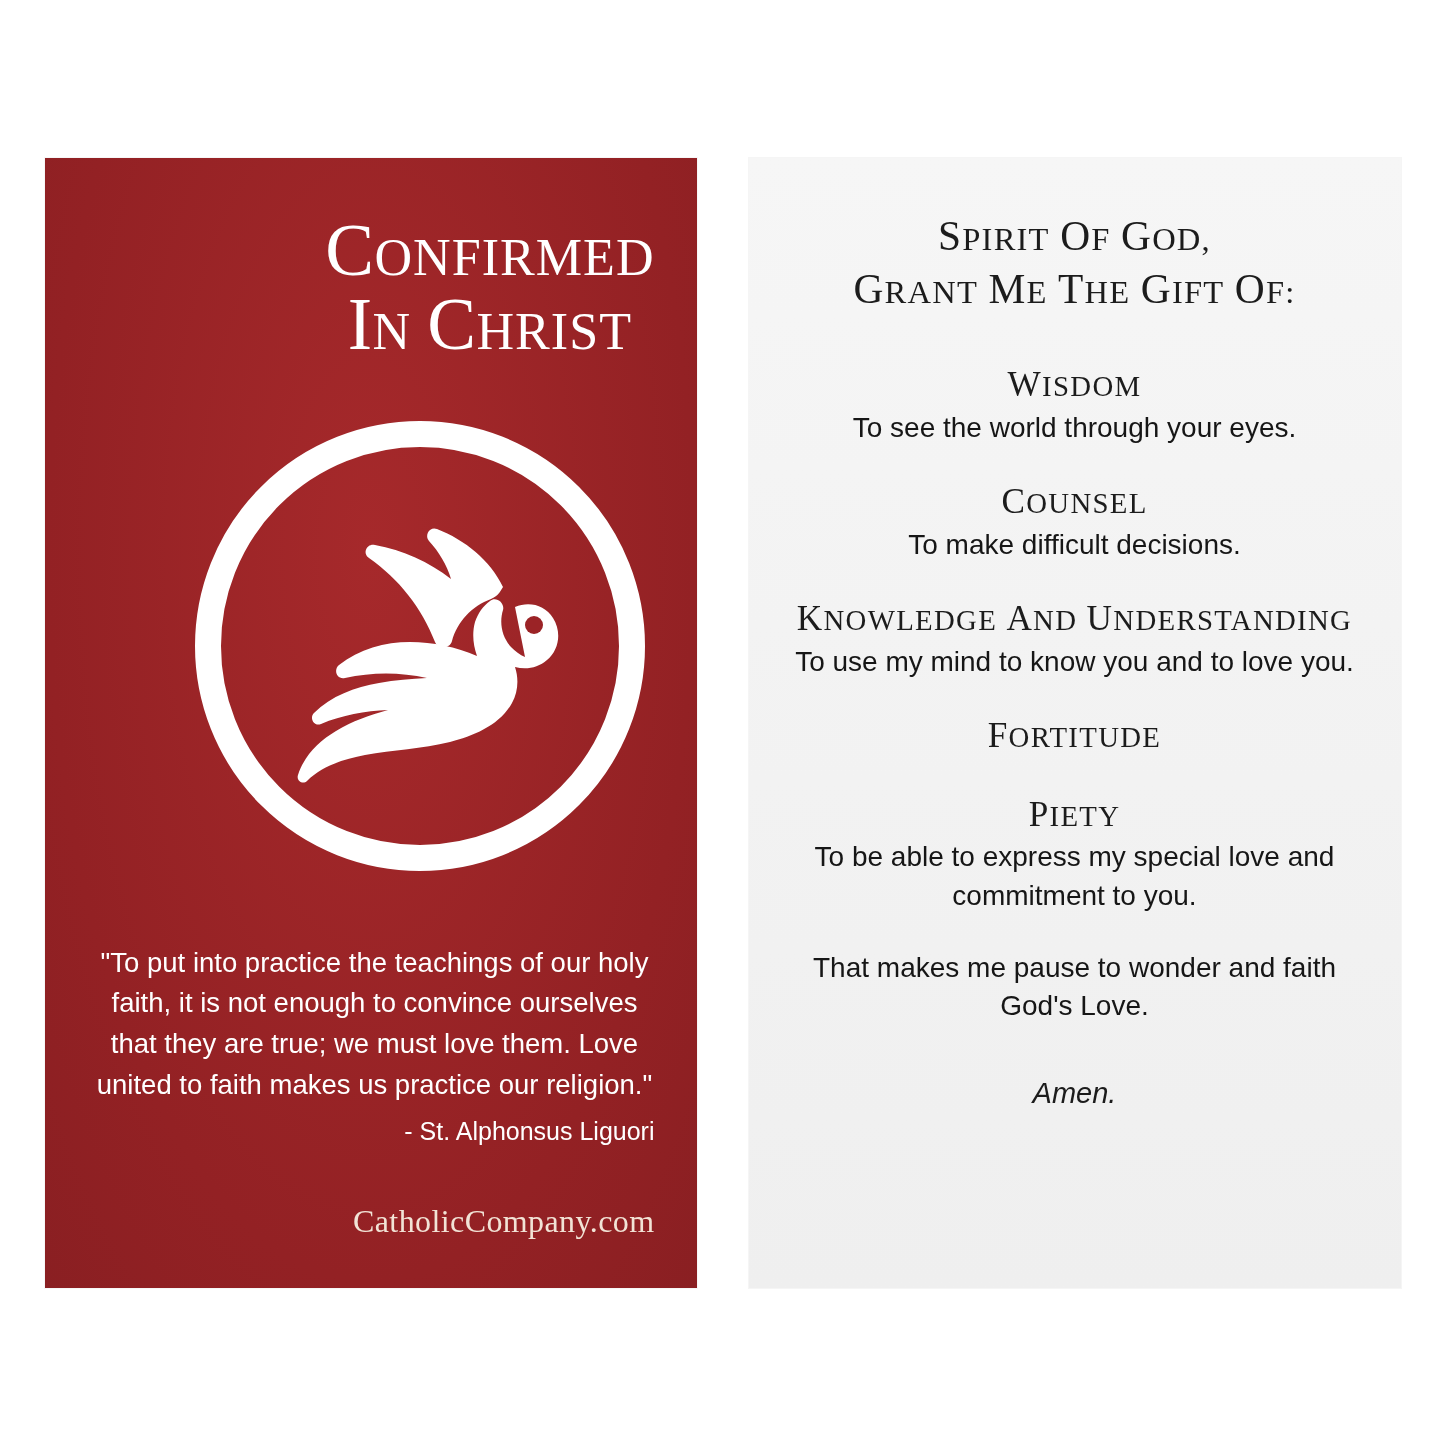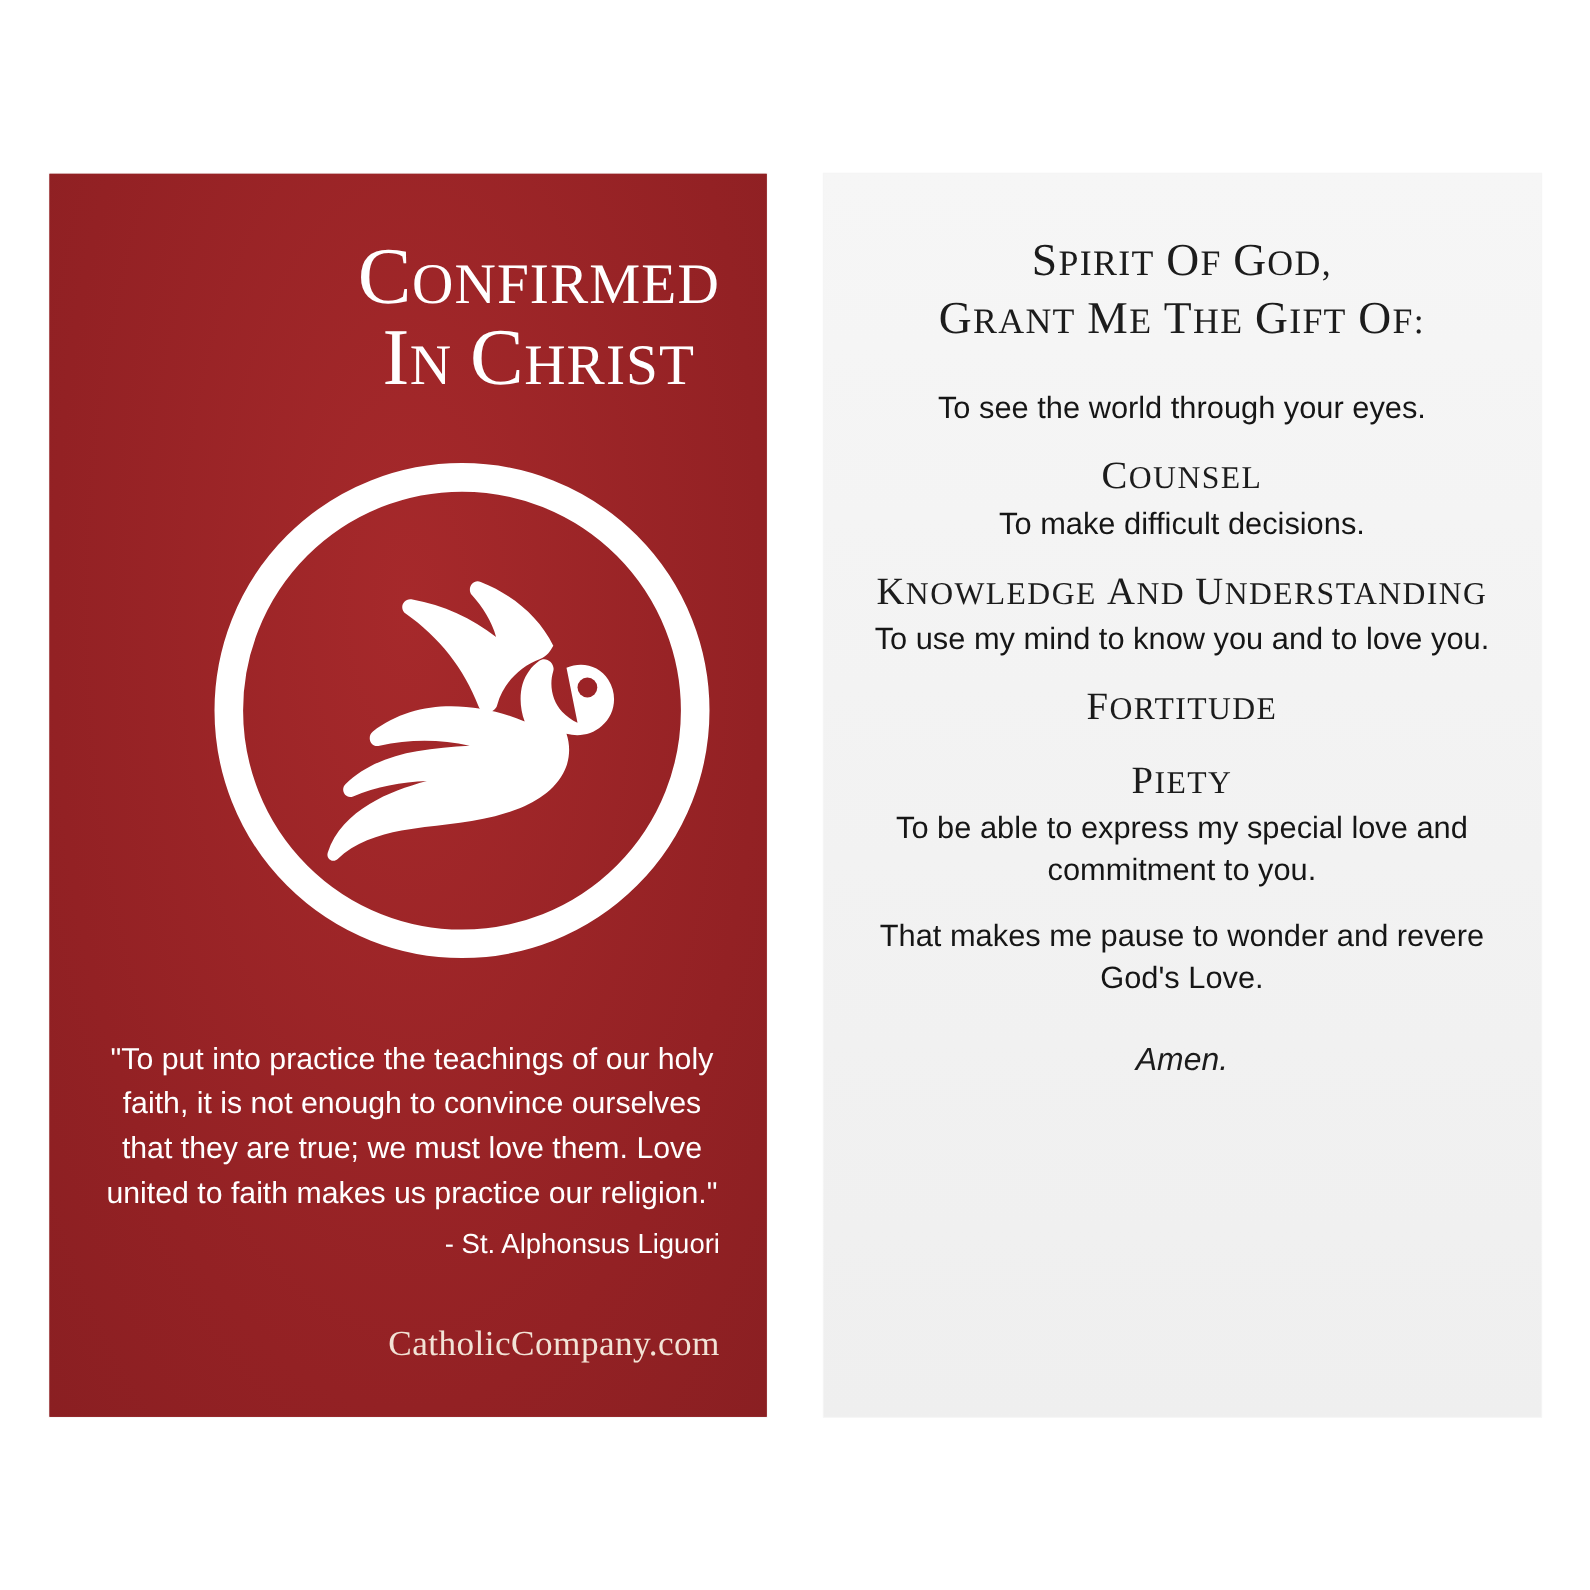--- a/index.html
+++ b/index.html
@@ -101,20 +101,21 @@
     height: 1130px;
     background: #f4f4f4;
     background-image: linear-gradient(180deg, #f6f6f6 0%, #f2f2f2 55%, #efefef 100%);
     box-sizing: border-box;
     padding: 52px 44px 30px 44px;
     display: flex;
     flex-direction: column;
     align-items: center;
     color: #1c1c1c;
     box-shadow: 0 0 0 1px rgba(0,0,0,0.04);
+    gap: 12px;
   }
 
   .back-heading {
     text-align: center;
     font-family: "Liberation Serif", serif;
     font-size: 37px;
     letter-spacing: 1.2px;
     line-height: 1.28;
     text-transform: uppercase;
     margin-bottom: 14px;
@@ -216,20 +217,21 @@
   </div>
 
   <div class="card-back">
 
     <div class="back-heading">
       <span class="hl"><span class="cap">S</span><span class="rest">PIRIT</span> <span class="cap">O</span><span class="rest">F</span> <span class="cap">G</span><span class="rest">OD,</span></span>
       <span class="hl"><span class="cap">G</span><span class="rest">RANT</span> <span class="cap">M</span><span class="rest">E</span> <span class="cap">T</span><span class="rest">HE</span> <span class="cap">G</span><span class="rest">IFT</span> <span class="cap">O</span><span class="rest">F:</span></span>
     </div>
 
     <div class="gift-block">
+      <div class="gift-name"><span class="cap">W</span><span class="rest">ISDOM</span></div>
       <div class="gift-desc">To see the world through your eyes.</div>
     </div>
 
     <div class="gift-block">
       <div class="gift-name"><span class="cap">C</span><span class="rest">OUNSEL</span></div>
       <div class="gift-desc">To make difficult decisions.</div>
     </div>
 
     <div class="gift-block">
       <div class="gift-name"><span class="cap">K</span><span class="rest">NOWLEDGE</span> <span class="cap">A</span><span class="rest">ND</span> <span class="cap">U</span><span class="rest">NDERSTANDING</span></div>
@@ -239,21 +241,21 @@
     <div class="gift-block">
       <div class="gift-name"><span class="cap">F</span><span class="rest">ORTITUDE</span></div>
     </div>
 
     <div class="gift-block">
       <div class="gift-name"><span class="cap">P</span><span class="rest">IETY</span></div>
       <div class="gift-desc">To be able to express my special love and commitment to you.</div>
     </div>
 
     <div class="gift-block">
-      <div class="gift-desc">That makes me pause to wonder and revere God's Love.</div>
+      <div class="gift-desc">That makes me pause to wonder and faith God's Love.</div>
     </div>
 
     <div class="amen">Amen.</div>
   </div>
 
 </div>
 
 <style>
   .front-title .line .cap { font-size: 1.18em; }
   .front-title .line .rest { font-size: 0.84em; letter-spacing: 1px; }

